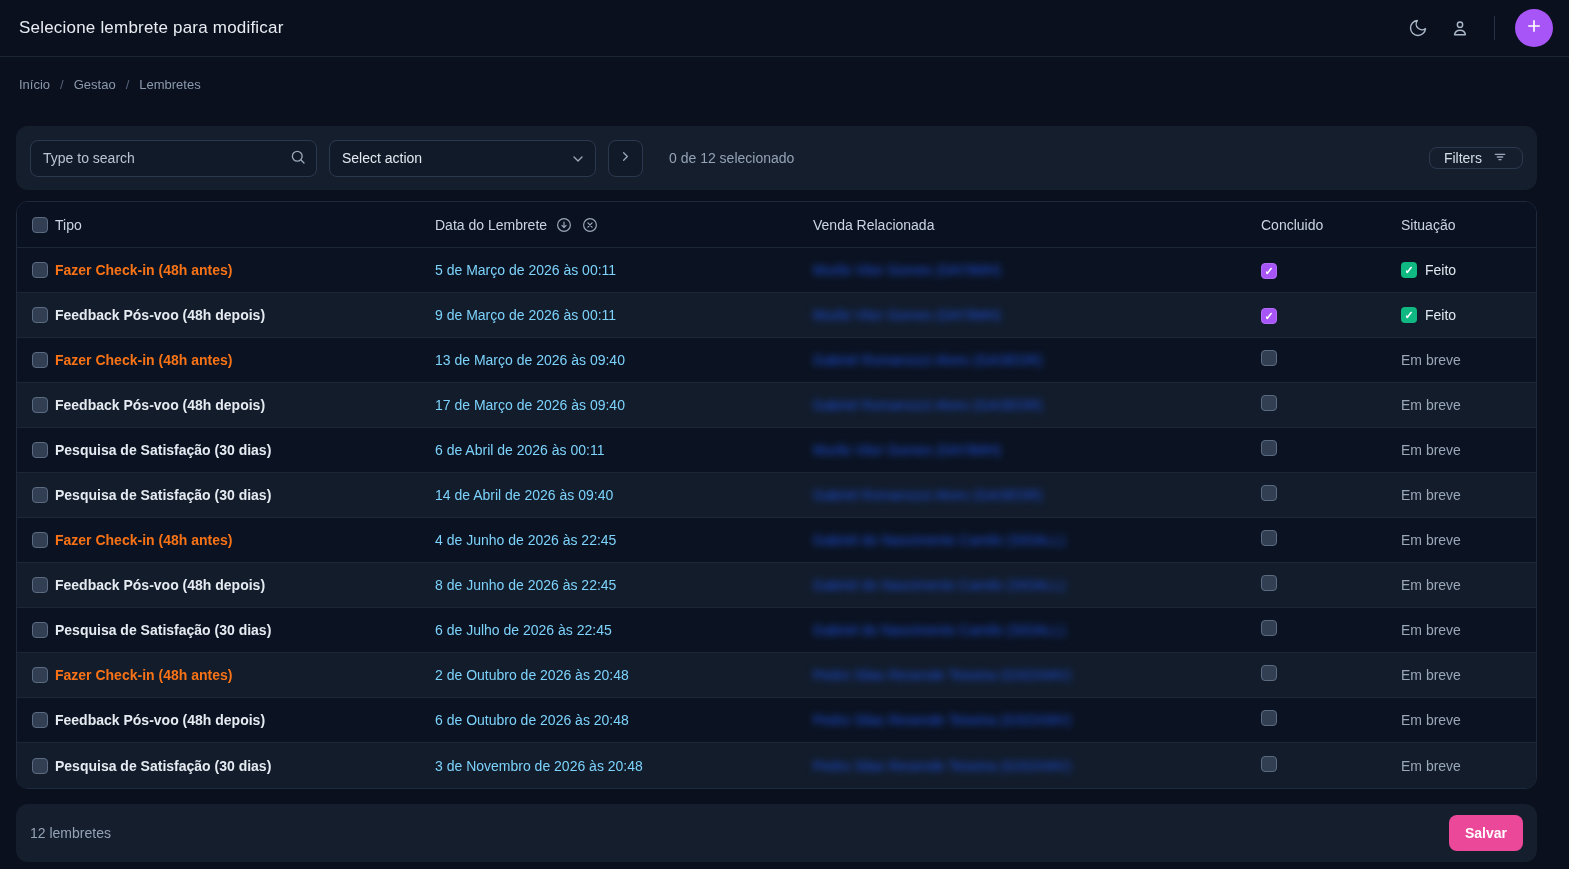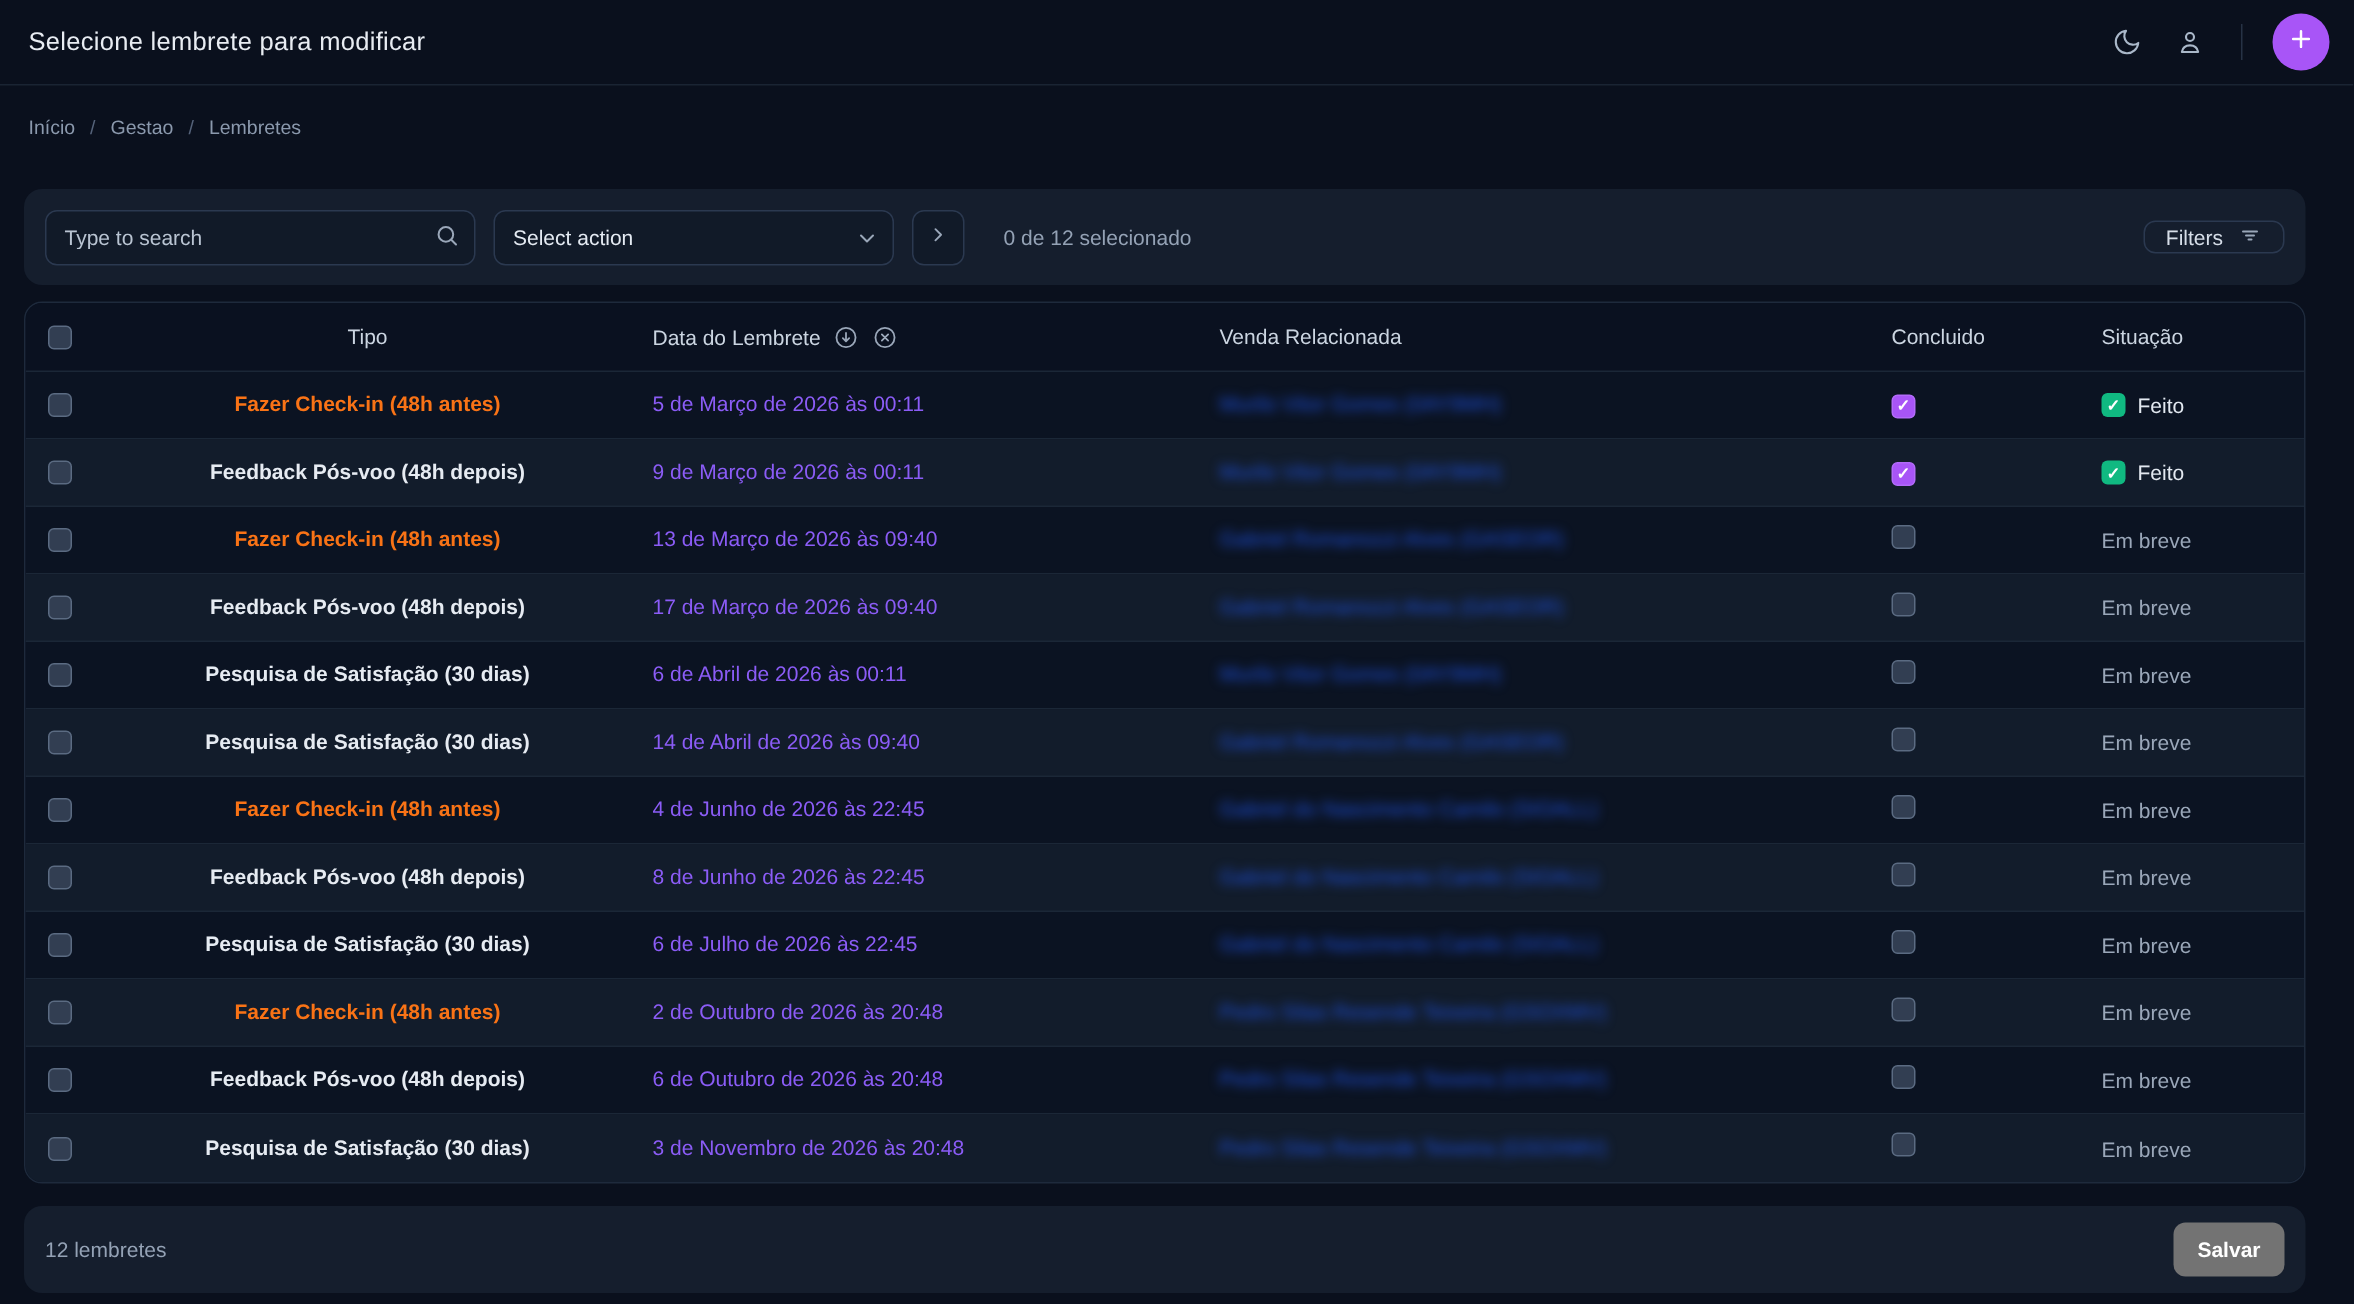--- a/index.html
+++ b/index.html
@@ -70,38 +70,38 @@
   .table-wrap {
     margin:11px 32px 0 16px; border:1px solid #1e2a3c; border-radius:12px; overflow:hidden;
     background:#0a1120;
   }
   .t-row { display:flex; align-items:center; height:45px; border-bottom:1px solid #1b2737; }
   .t-row:last-child { border-bottom:none; }
   .t-head { height:46px; background:#0a1120; }
   .t-row.even { background:#121c2b; }
   .t-row.odd  { background:#0b1322; }
   .c-check { width:38px; padding-left:15px; flex:none; display:flex; align-items:center; }
-  .c-tipo  { width:380px; flex:none;text-align:center; }
+  .c-tipo  { width:380px; flex:none; }
   .c-data  { width:378px; flex:none; }
   .c-venda { width:448px; flex:none; }
   .c-conc  { width:140px; flex:none; }
   .c-sit   { flex:1; }
   .head-label { font-size:14px; color:#cbd5e1; font-weight:500; cursor:pointer; }
   .head-data { display:flex; align-items:center; gap:8px; }
   .sort-ico { color:#9aa7b9; cursor:pointer; display:inline-flex; }
   .checkbox {
     width:16px; height:16px; border-radius:4px; background:#323e52; border:1px solid #5b6b82;
     cursor:pointer; display:inline-flex; align-items:center; justify-content:center;
     font-size:11px; color:#fff;
   }
   .checkbox.checked { background:#a855f7; border-color:#b26bf9; }
   .checkbox.checked::after { content:"✓"; font-weight:700; }
   .tipo-text { font-size:14px; font-weight:700; color:#e6ebf2; }
   .tipo-text.tipo-orange { color:#f97316; }
-  .date-text { font-size:14px; color:#8b5cf6; }
+  .date-text { font-size:14px; color:#7dd3fc; }
   .venda-link {
     font-size:14px; font-weight:500; color:#1d4ed8; text-decoration:none; cursor:pointer;
     filter:blur(3.5px);
   }
   .sit-cell { display:flex; align-items:center; gap:8px; font-size:14px; }
   .feito-ico {
     width:16px; height:16px; border-radius:4px; background:#10b981;
     display:inline-flex; align-items:center; justify-content:center;
     color:#fff; font-size:11px; font-weight:700;
   }
@@ -516,14 +516,14 @@
 
         <span class="sit-label">Em breve</span>
       </span>
     </div>
   </div>
 </div>
 </div>
 
 <div class="footerbar">
   <span class="count-label">12 lembretes</span>
-  <button class="save-btn" style="background:#737373;">Salvar</button>
+  <button class="save-btn" style="background:#ec4899;">Salvar</button>
 </div>
 
 </body></html>

